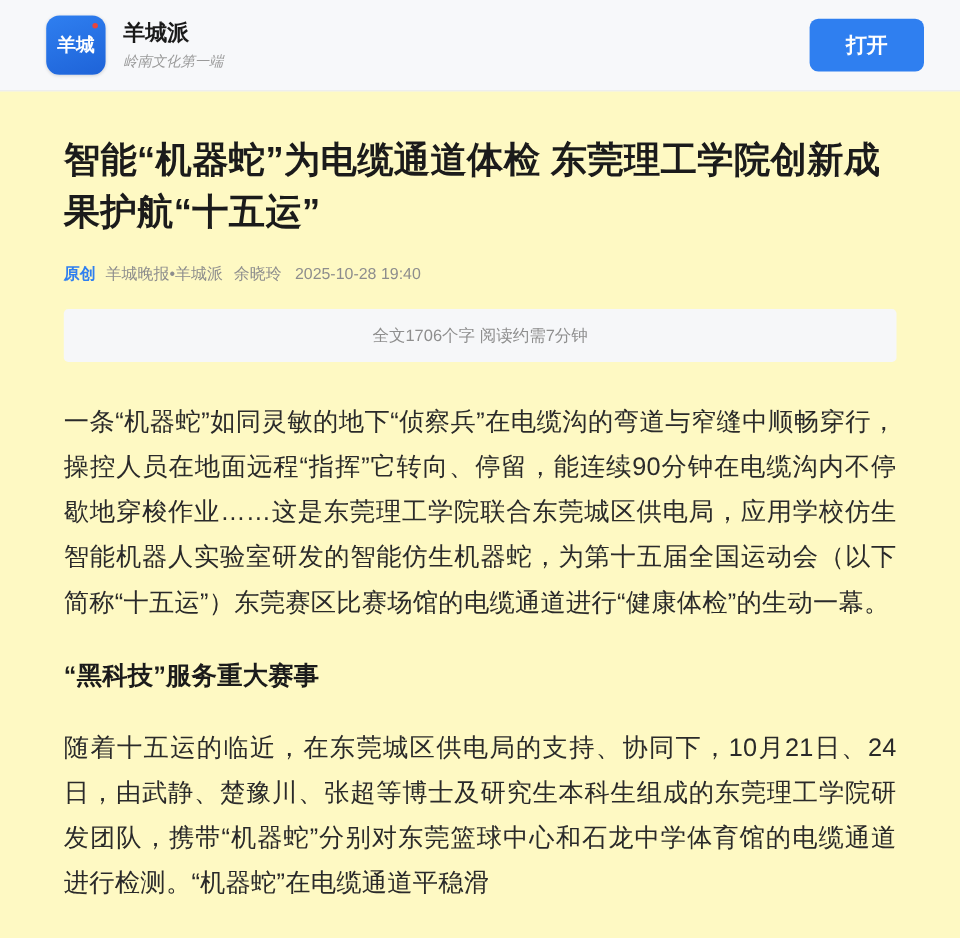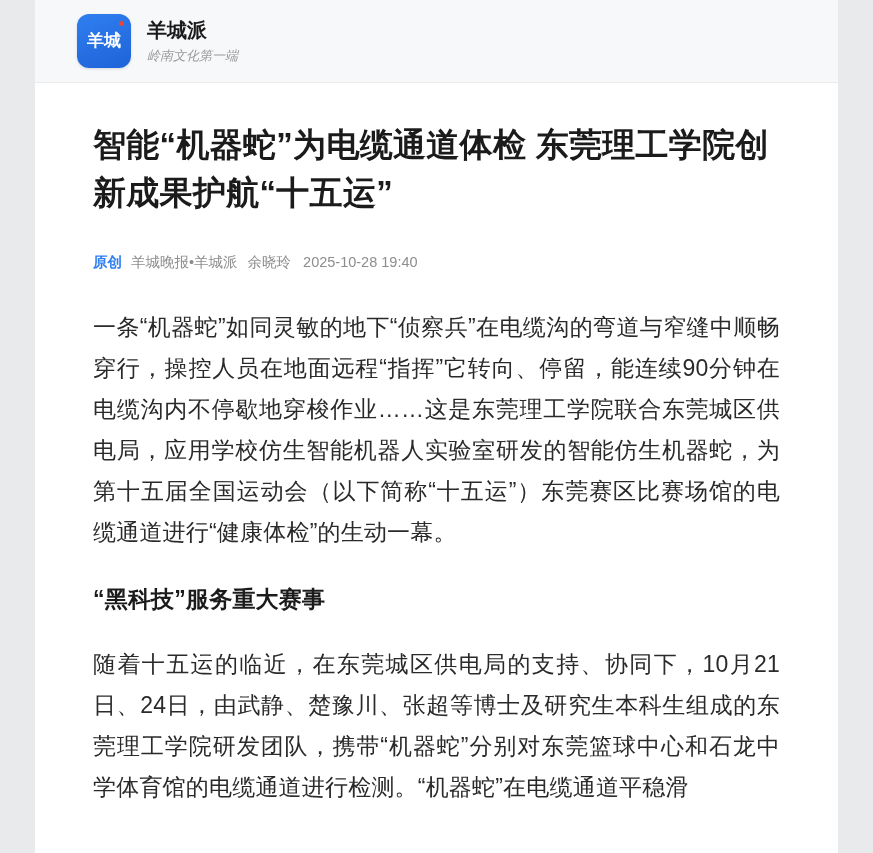--- a/index.html
+++ b/index.html
@@ -8,23 +8,23 @@
   }
   body {
     width: 873px;
     height: 853px;
     background: #e9eaec;
     font-family: "Liberation Sans", "DejaVu Sans", sans-serif;
     overflow: hidden;
   }
   .page {
     position: relative;
-    width: 803px;
+    width: 873px;
     height: 853px;
-    background: #ffffff;
+    background: #fef9c3;
     margin: 0 auto;
   }
   
   .app-banner {
     position: relative;
     display: flex;
     align-items: center;
     height: 83px;
     background: #f7f8fa;
     padding: 0 33px 0 42px;
@@ -118,21 +118,20 @@
     line-height: 22px;
   }
   .badge-original {
     color: #2f7ff0;
     font-weight: bold;
     margin-right: 9px;
   }
   .byline-source {
     color: #8d8d8d;
     margin-right: 10px;
-    margin-top: 12px;
   }
   .byline-author {
     color: #8d8d8d;
     margin-right: 12px;
   }
   .byline-time {
     color: #8d8d8d;
   }
   .readinfo {
     margin-top: 20px;
@@ -169,32 +168,34 @@
 
   <div class="app-banner">
     <div class="app-logo">
       <span class="logo-text">羊城</span>
       <span class="logo-dot"></span>
     </div>
     <div class="app-meta">
       <div class="app-name">羊城派</div>
       <div class="app-slogan">岭南文化第一端</div>
     </div>
+    <button class="open-button">打开</button>
   </div>
 
   <div class="article">
     <h1 class="article-title">智能“机器蛇”为电缆通道体检 东莞理工学院创新成果护航“十五运”</h1>
 
     <div class="byline">
       <span class="badge-original">原创</span>
       <span class="byline-source">羊城晚报•羊城派</span>
       <span class="byline-author">余晓玲</span>
       <span class="byline-time">2025-10-28 19:40</span>
     </div>
 
+    <div class="readinfo">全文1706个字 阅读约需7分钟</div>
 
     <div class="body-text">
       <p>一条“机器蛇”如同灵敏的地下“侦察兵”在电缆沟的弯道与窄缝中顺畅穿行，操控人员在地面远程“指挥”它转向、停留，能连续90分钟在电缆沟内不停歇地穿梭作业……这是东莞理工学院联合东莞城区供电局，应用学校仿生智能机器人实验室研发的智能仿生机器蛇，为第十五届全国运动会（以下简称“十五运”）东莞赛区比赛场馆的电缆通道进行“健康体检”的生动一幕。</p>
       <p class="subhead">“黑科技”服务重大赛事</p>
       <p>随着十五运的临近，在东莞城区供电局的支持、协同下，10月21日、24日，由武静、楚豫川、张超等博士及研究生本科生组成的东莞理工学院研发团队，携带“机器蛇”分别对东莞篮球中心和石龙中学体育馆的电缆通道进行检测。“机器蛇”在电缆通道平稳滑</p>
     </div>
   </div>
 
 </div>
 

